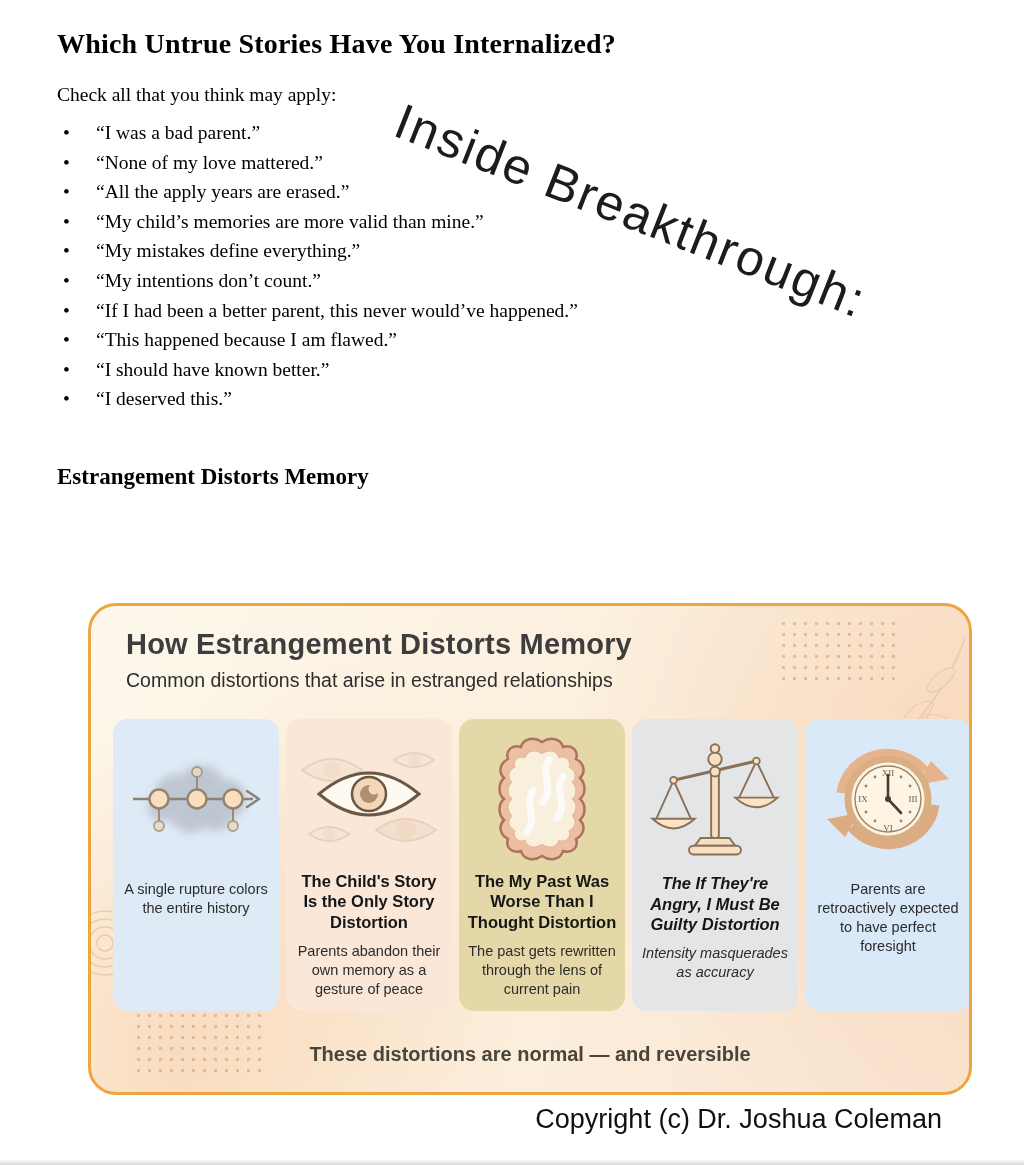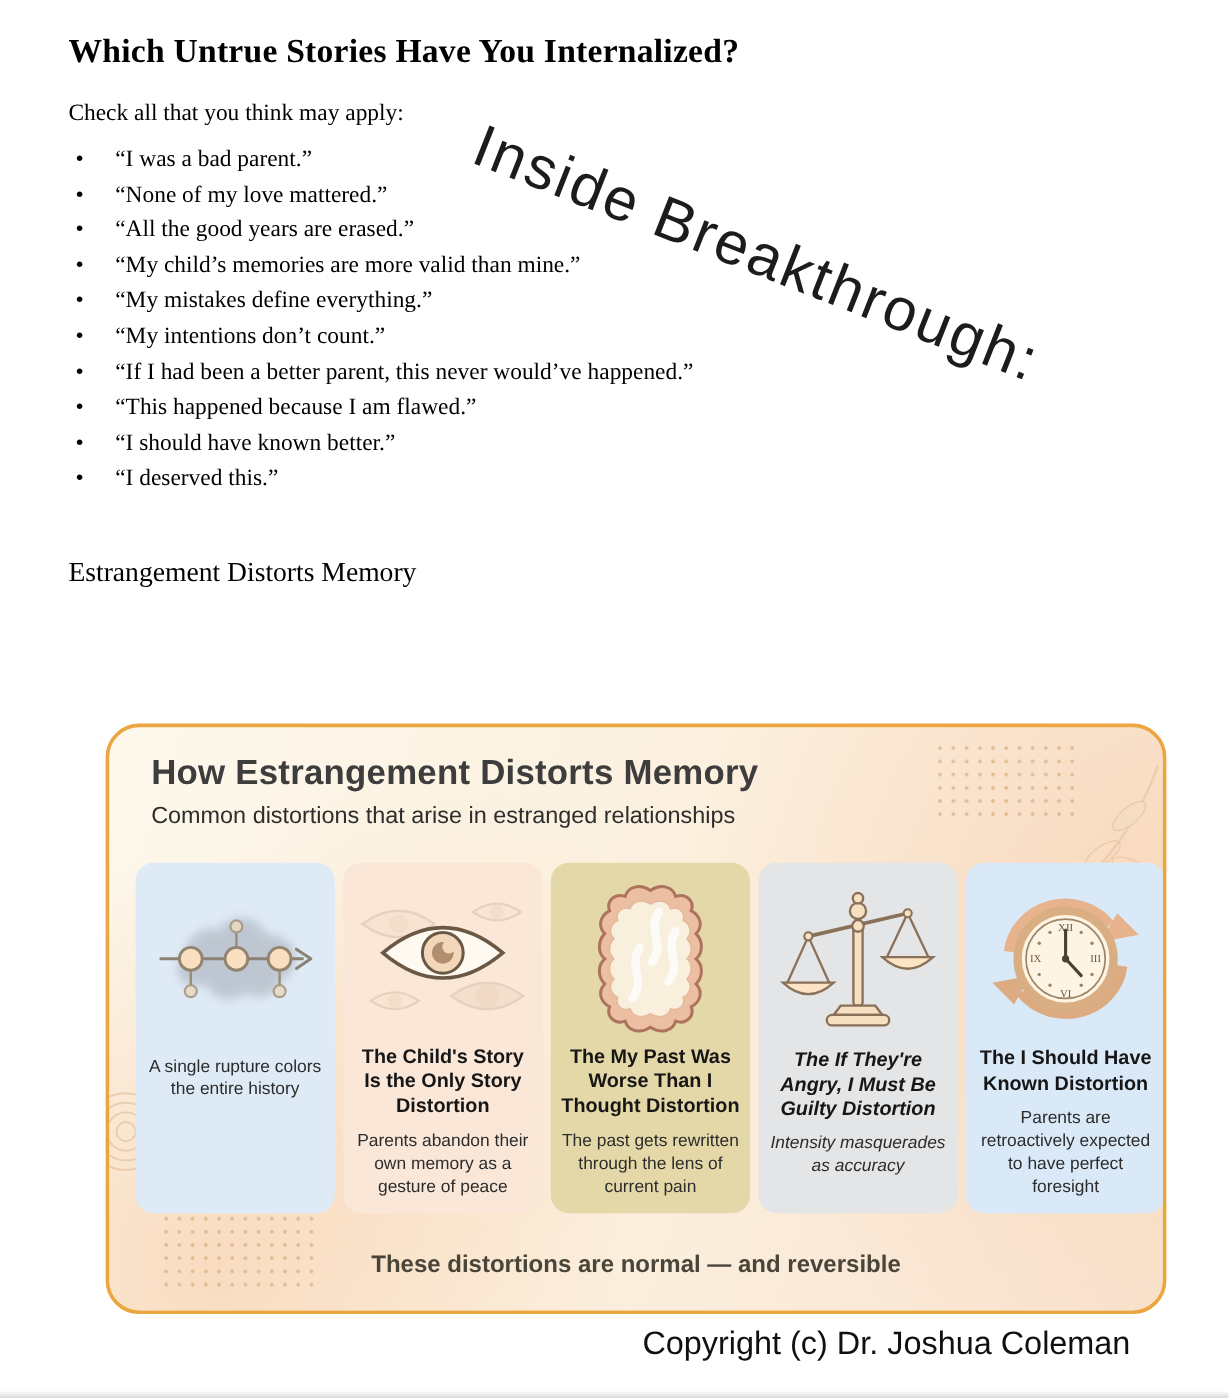--- a/index.html
+++ b/index.html
@@ -5,21 +5,21 @@
   html,body{margin:0;padding:0;background:#ffffff;}
   .page{position:relative;width:1024px;height:1165px;background:#ffffff;overflow:hidden;
         font-family:"Liberation Serif",serif;color:#000;}
 
   
   .h1{position:absolute;left:57px;top:28px;font-size:28px;font-weight:700;letter-spacing:.2px;}
   .intro{position:absolute;left:57px;top:84px;font-size:19.5px;}
   .bullets{position:absolute;left:63px;top:118px;width:660px;margin:0;padding:0;list-style:none;}
   .bullets li{position:relative;padding-left:33px;font-size:19.5px;line-height:29.6px;}
   .bullets li::before{content:"•";position:absolute;left:0;top:0;font-size:19.5px;}
-  .h2{position:absolute;left:57px;top:464px;font-size:23px;font-weight:400;}
+  .h2{position:absolute;left:57px;top:464px;font-size:23px;font-weight:700;}
   .lead{position:absolute;left:57px;top:521px;font-size:19.5px;}
 
   .watermark{position:absolute;left:408px;top:92px;font-family:"Liberation Sans",sans-serif;
              font-size:50px;letter-spacing:2px;color:#1c1c1c;white-space:nowrap;
              transform:rotate(21.5deg);transform-origin:0 0;}
 
   
   .infographic{position:absolute;left:88px;top:603px;width:884px;height:492px;
     border:3px solid #ECA640;border-radius:28px;overflow:hidden;box-sizing:border-box;
     font-family:"Liberation Sans",sans-serif;
@@ -56,21 +56,21 @@
 <body>
 
 <div class="page">
 
   <div class="h1">Which Untrue Stories Have You Internalized?</div>
   <div class="intro">Check all that you think may apply:</div>
 
   <ul class="bullets">
     <li>“I was a bad parent.”</li>
     <li>“None of my love mattered.”</li>
-    <li>“All the good years are erased.”</li>
+    <li>“All the apply years are erased.”</li>
     <li>“My child’s memories are more valid than mine.”</li>
     <li>“My mistakes define everything.”</li>
     <li>“My intentions don’t count.”</li>
     <li>“If I had been a better parent, this never would’ve happened.”</li>
     <li>“This happened because I am flawed.”</li>
     <li>“I should have known better.”</li>
     <li>“I deserved this.”</li>
   </ul>
 
   <div class="watermark">Inside Breakthrough:</div>
@@ -218,21 +218,20 @@
                 <circle cx="88" cy="82" r="1.4"></circle>
               <circle cx="62" cy="82" r="1.4"></circle>
                 <circle cx="53" cy="73" r="1.4"></circle>
               <circle cx="53" cy="47" r="1.4"></circle>
                 <circle cx="62" cy="38" r="1.4"></circle>
             </g>
             <path d="M75,60 L75,36 M75,60 L88,74" stroke="#4a3f33" stroke-width="2.6" stroke-linecap="round"></path>
             <circle cx="75" cy="60" r="3" fill="#4a3f33"></circle>
           </svg>
         </div>
-        <div class="card-title">The I Should Have Known Distortion</div>
         <div class="card-desc">Parents are retroactively expected to have perfect foresight</div>
       </div>
 
     </div>
 
     <div class="ig-footer">These distortions are normal — and reversible</div>
   </div>
 
   <div class="copyright">Copyright (c) Dr. Joshua Coleman</div>
   <div class="page-edge"></div>

